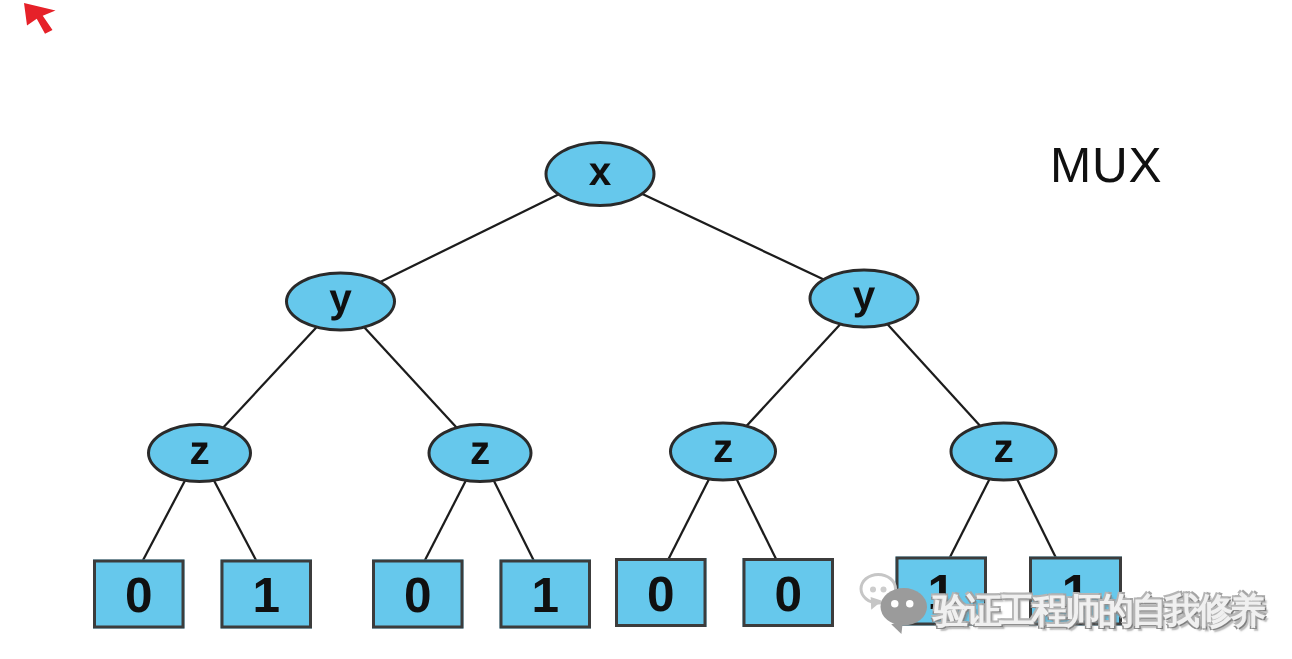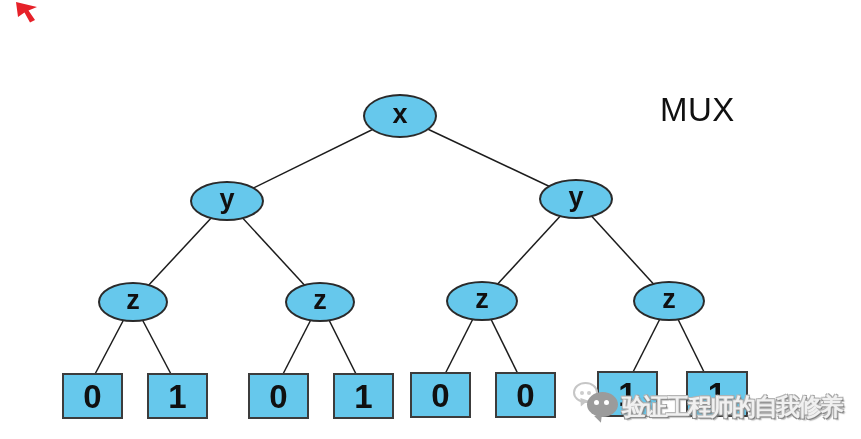--- a/index.html
+++ b/index.html
@@ -18,21 +18,21 @@
   }
   .leaf{
     position:absolute;z-index:2;width:61px;height:46px;
     background:var(--leaf-fill,#66C8EC);
     border:2px solid var(--leaf-stroke,#3c3c3c);
     display:flex;align-items:center;justify-content:center;
     font-weight:bold;font-size:33px;color:var(--text,#111111);
     box-sizing:border-box;line-height:1;
   }
   .mux-label{
-    position:absolute;left:660px;top:93px;z-index:2;
+    position:absolute;left:700px;top:93px;z-index:2;
     font-size:33px;color:var(--text,#111111);letter-spacing:0.5px;line-height:1;
   }
   .watermark{
     position:absolute;left:572px;top:379px;z-index:5;
     display:flex;align-items:flex-end;height:44px;
   }
   .wm-text{
     font-size:24px;font-weight:bold;letter-spacing:-2px;white-space:nowrap;
     color:#f0f0f0;
     text-shadow:-1px -1px 0 #b5b5b5,1px -1px 0 #a5a5a5,-1px 1px 0 #8f8f8f,

